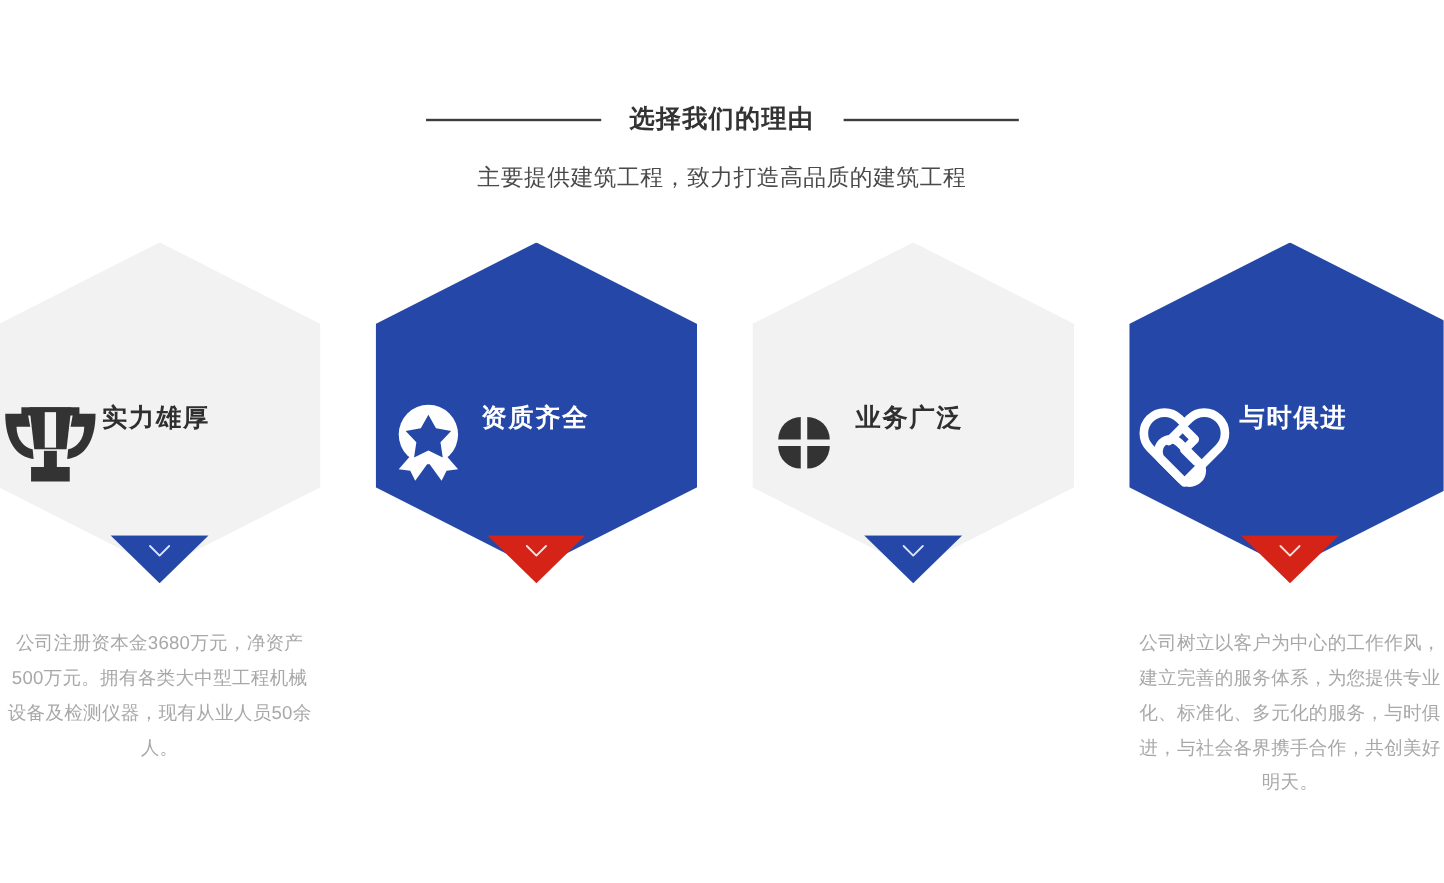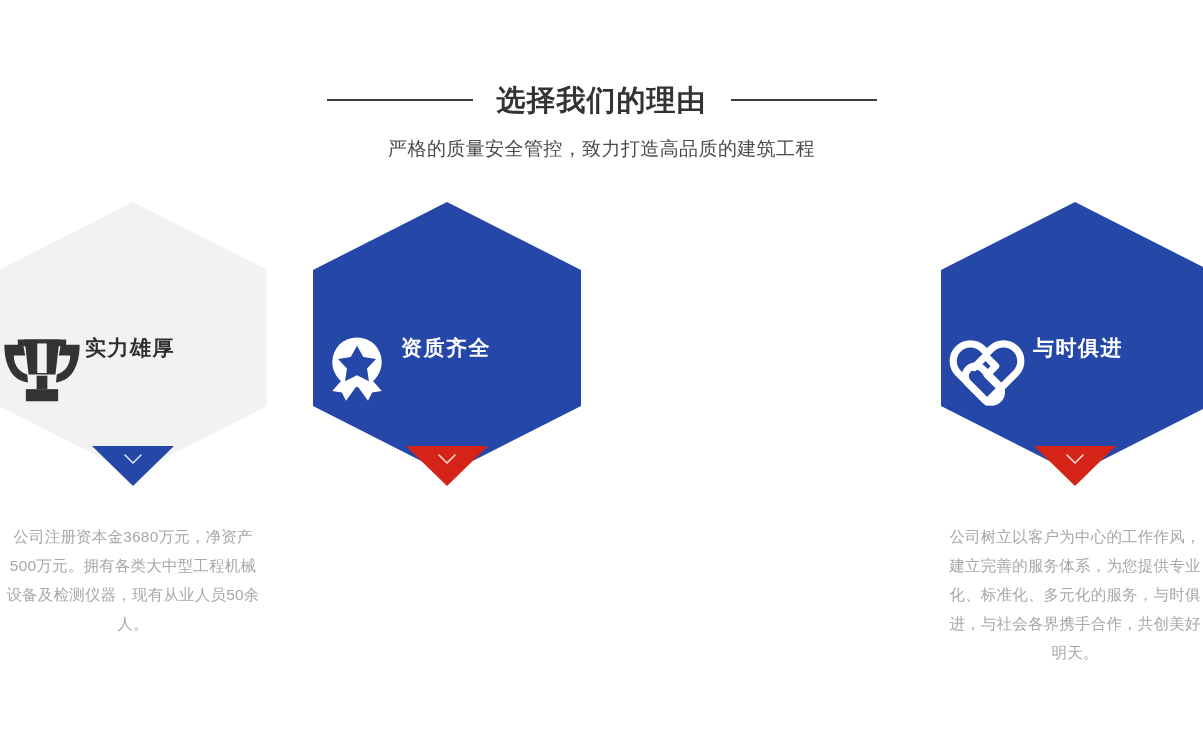--- a/index.html
+++ b/index.html
@@ -12,21 +12,21 @@
   .page { position:relative; width:1203px; height:736px; background:#fff; }
 
   
   .header { position:absolute; left:0; top:78px; width:1203px; text-align:center; }
   .title-row {
     display:flex; align-items:center; justify-content:center; gap:24px;
     height:44px;
   }
   .rule { width:146px; height:2px; background:#3d3d3d; flex:0 0 auto; }
   .main-title {
-    font-size:29px; font-weight:bold; color:#333333;
+    font-size:21px; font-weight:bold; color:#333333;
     letter-spacing:1px; line-height:40px; white-space:nowrap;
   }
   .subtitle {
     margin-top:14px;
     font-size:19px; color:#4a4a4a; font-weight:400;
     line-height:26px; letter-spacing:0.4px;
   }
 
   
   .cards {
@@ -93,21 +93,21 @@
 <body>
 
 <div class="page">
 
   <div class="header">
     <div class="title-row">
       <span class="rule"></span>
       <span class="main-title">选择我们的理由</span>
       <span class="rule"></span>
     </div>
-    <div class="subtitle">严格的质量安全管控，致力打造高品质的建筑工程</div>
+    <div class="subtitle">主要提供建筑工程，致力打造高品质的建筑工程</div>
   </div>
 
   <div class="cards">
 
     <div class="card">
       <div class="hexwrap">
         <div class="hex light">
           <div class="hex-icon">
             <svg width="86" height="86" viewBox="0 0 64 64" aria-hidden="true">
               <g fill="#333333">
@@ -149,20 +149,40 @@
         </div>
         <div class="tri red">
           <svg width="18" height="11" viewBox="0 0 18 11">
             <polyline points="1,1 9,9 17,1" fill="none" stroke="#ffffff" stroke-width="1.6" stroke-linecap="round" stroke-linejoin="round" opacity="0.85"></polyline>
           </svg>
         </div>
       </div>
     </div>
 
     <div class="card">
+      <div class="hexwrap">
+        <div class="hex light">
+          <div class="hex-icon">
+            <svg width="86" height="86" viewBox="0 0 64 64" aria-hidden="true">
+              <g fill="#333333">
+                <path d="M30 30 H16 a14 14 0 0 1 14 -14 z"></path>
+                <path d="M34 30 V16 a14 14 0 0 1 14 14 z"></path>
+                <path d="M34 34 H48 a14 14 0 0 1 -14 14 z"></path>
+                <path d="M30 34 V48 a14 14 0 0 1 -14 -14 z"></path>
+              </g>
+            </svg>
+          </div>
+          <div class="hex-label">业务广泛</div>
+        </div>
+        <div class="tri blue">
+          <svg width="18" height="11" viewBox="0 0 18 11">
+            <polyline points="1,1 9,9 17,1" fill="none" stroke="#ffffff" stroke-width="1.6" stroke-linecap="round" stroke-linejoin="round" opacity="0.85"></polyline>
+          </svg>
+        </div>
+      </div>
     </div>
 
     <div class="card">
       <div class="hexwrap">
         <div class="hex blue">
           <div class="hex-icon">
             <svg width="92" height="92" viewBox="0 0 64 64" aria-hidden="true">
               <g fill="none" stroke="#ffffff" stroke-width="5" stroke-linecap="round" stroke-linejoin="round">
                 <path d="M32 55 L12 35 a12 12 0 0 1 17 -17 l3 3 l3 -3 a12 12 0 0 1 17 17 L32 55z"></path>
                 <path d="M23 31 l8 -8 l7 7 l-6 6 l7 7"></path>

